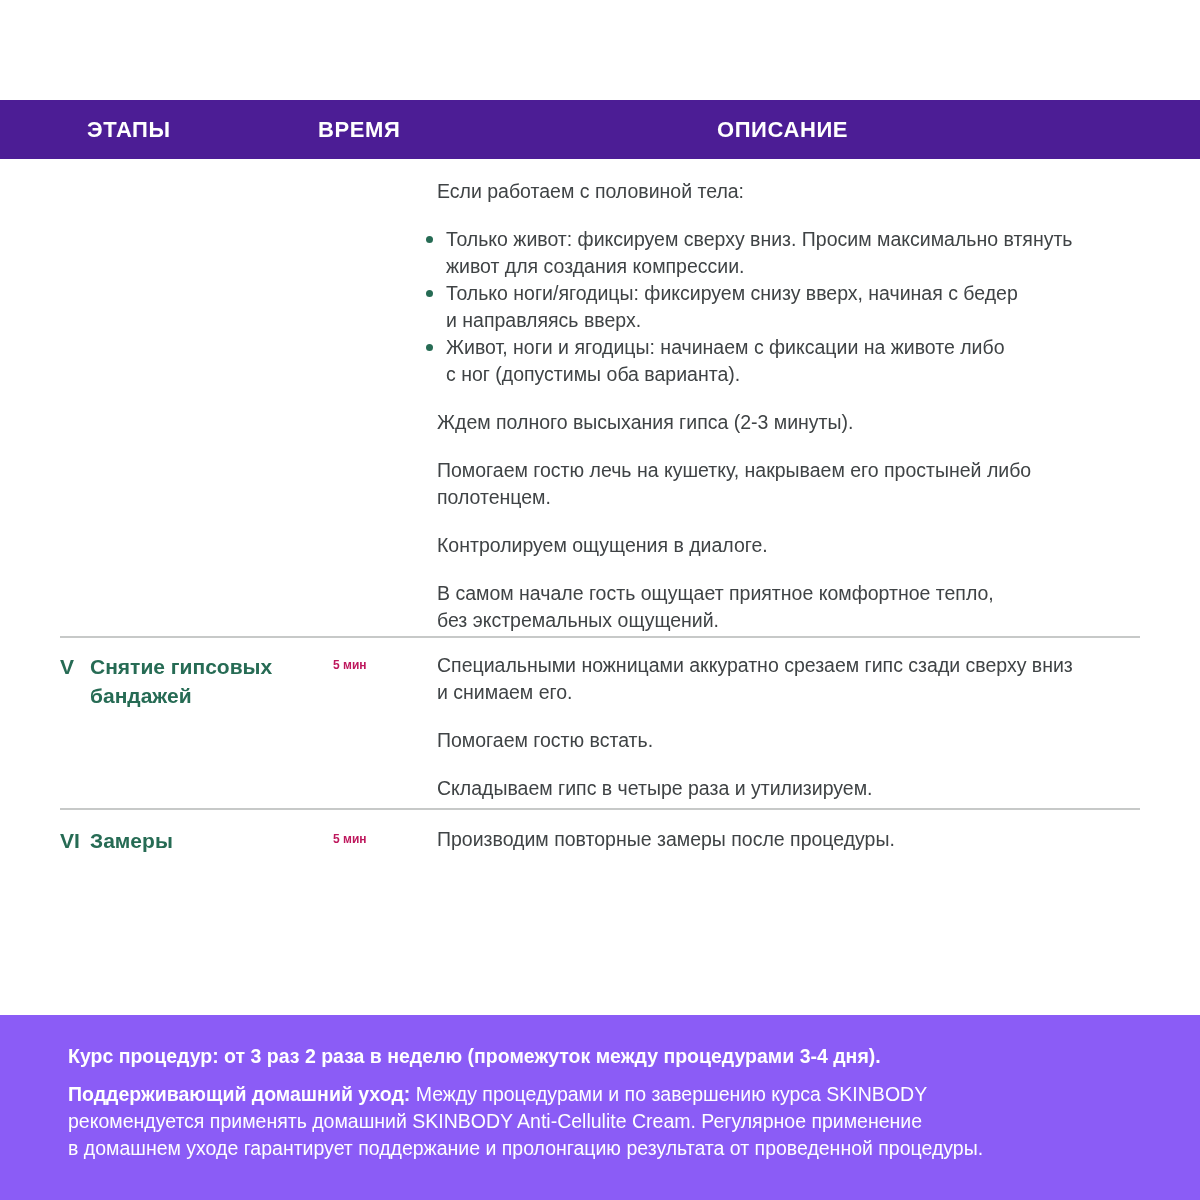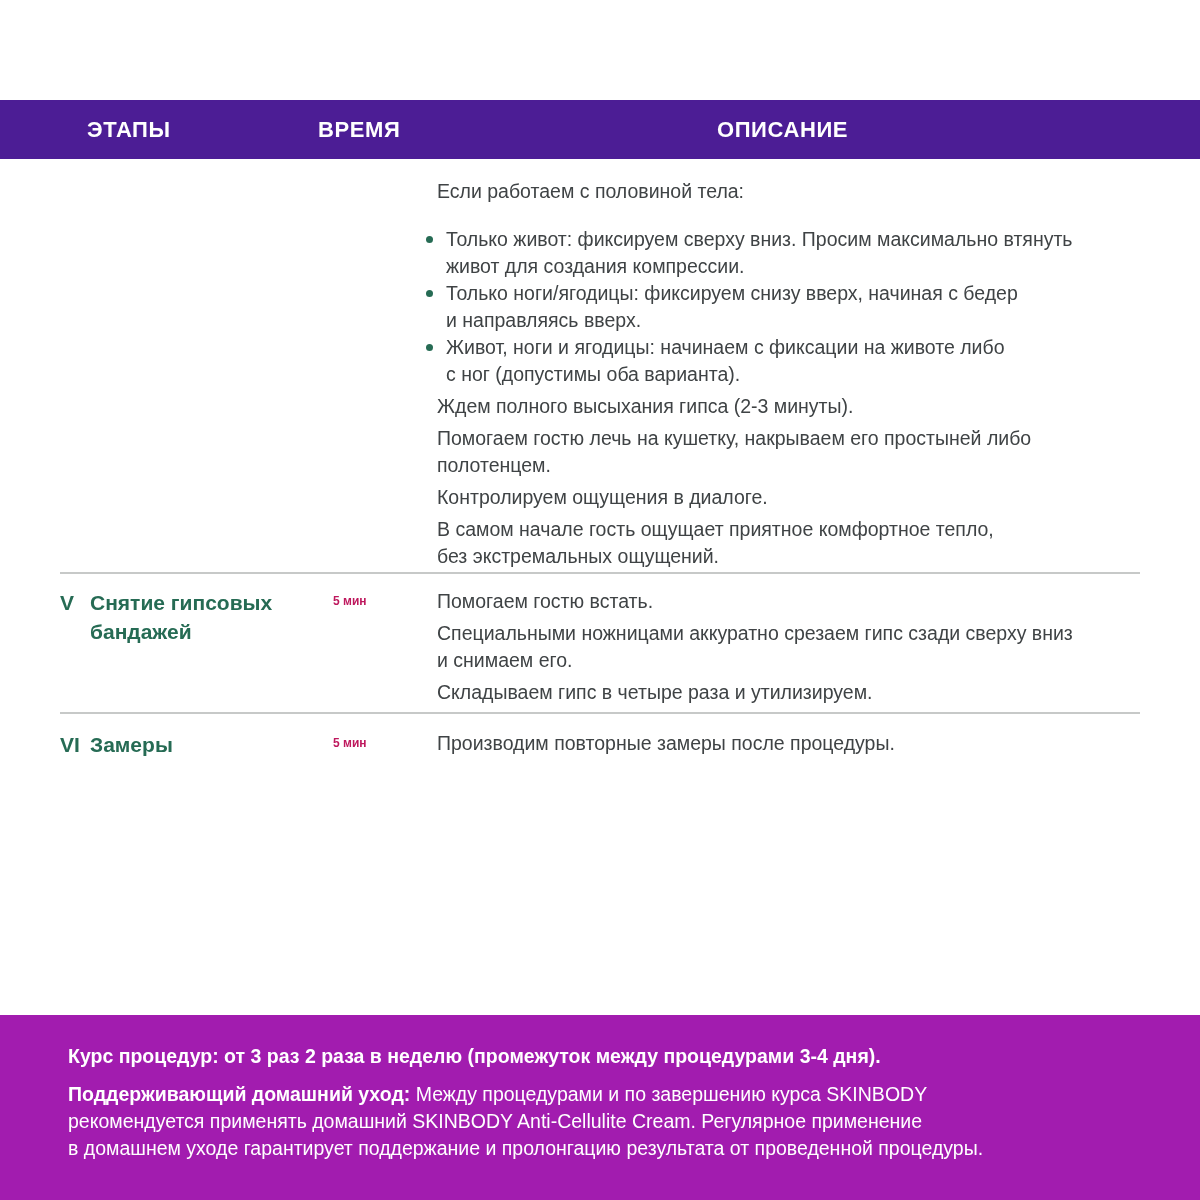--- a/index.html
+++ b/index.html
@@ -49,21 +49,21 @@
     color: #266b54; font-weight: 700; font-size: 21px;
     line-height: 29px;
   }
   .time {
     color: #be185d; font-weight: 700; font-size: 12px;
     line-height: 27px;
   }
   .desc p {
     margin: 0; font-size: 19.5px; line-height: 27px; color: #3f4345;
   }
-  .desc p + p, .desc ul + p { margin-top: 5px; }
+  .desc p + p, .desc ul + p { margin-top: 21px; }
   .ml { white-space: pre-line; }
 
   ul.bullets {
     list-style: none;
     margin: 21px 0 0 9px; padding: 0;
   }
   ul.bullets li {
     position: relative;
     font-size: 19.5px; line-height: 27px; color: #3f4345;
   }
@@ -75,21 +75,21 @@
   }
 
   hr.divider {
     border: none; border-top: 2px solid #c7c9c8;
     margin: 0; width: 100%;
   }
 
   
   .footer {
     position: absolute; top: 1015px; left: 0; right: 0; bottom: 0;
-    background: #a21caf;
+    background: #8b5cf6;
     color: #ffffff;
     padding: 28px 135px 0 68px;
   }
   .footer p { margin: 0; font-size: 19.5px; line-height: 27px; }
   .footer .course { font-weight: 700; }
   .footer .homecare { margin-top: 11px; max-width: 1010px; }
   .footer .homecare strong { font-weight: 700; }
 </style>
 </head>
 <body>
@@ -128,23 +128,23 @@
     </section>
 
     <hr class="divider">
 
     <section class="row row-v">
       <div class="cell numeral">V</div>
       <div class="cell stage ml">Снятие гипсовых
 бандажей</div>
       <div class="cell time">5 мин</div>
       <div class="cell desc">
-        <p class="ml">Помогаем гостю встать.</p>
         <p class="ml">Специальными ножницами аккуратно срезаем гипс сзади сверху вниз
 и снимаем его.</p>
+        <p class="ml">Помогаем гостю встать.</p>
         <p class="ml">Складываем гипс в четыре раза и утилизируем.</p>
       </div>
     </section>
 
     <hr class="divider">
 
     <section class="row row-vi">
       <div class="cell numeral">VI</div>
       <div class="cell stage ml">Замеры</div>
       <div class="cell time">5 мин</div>

